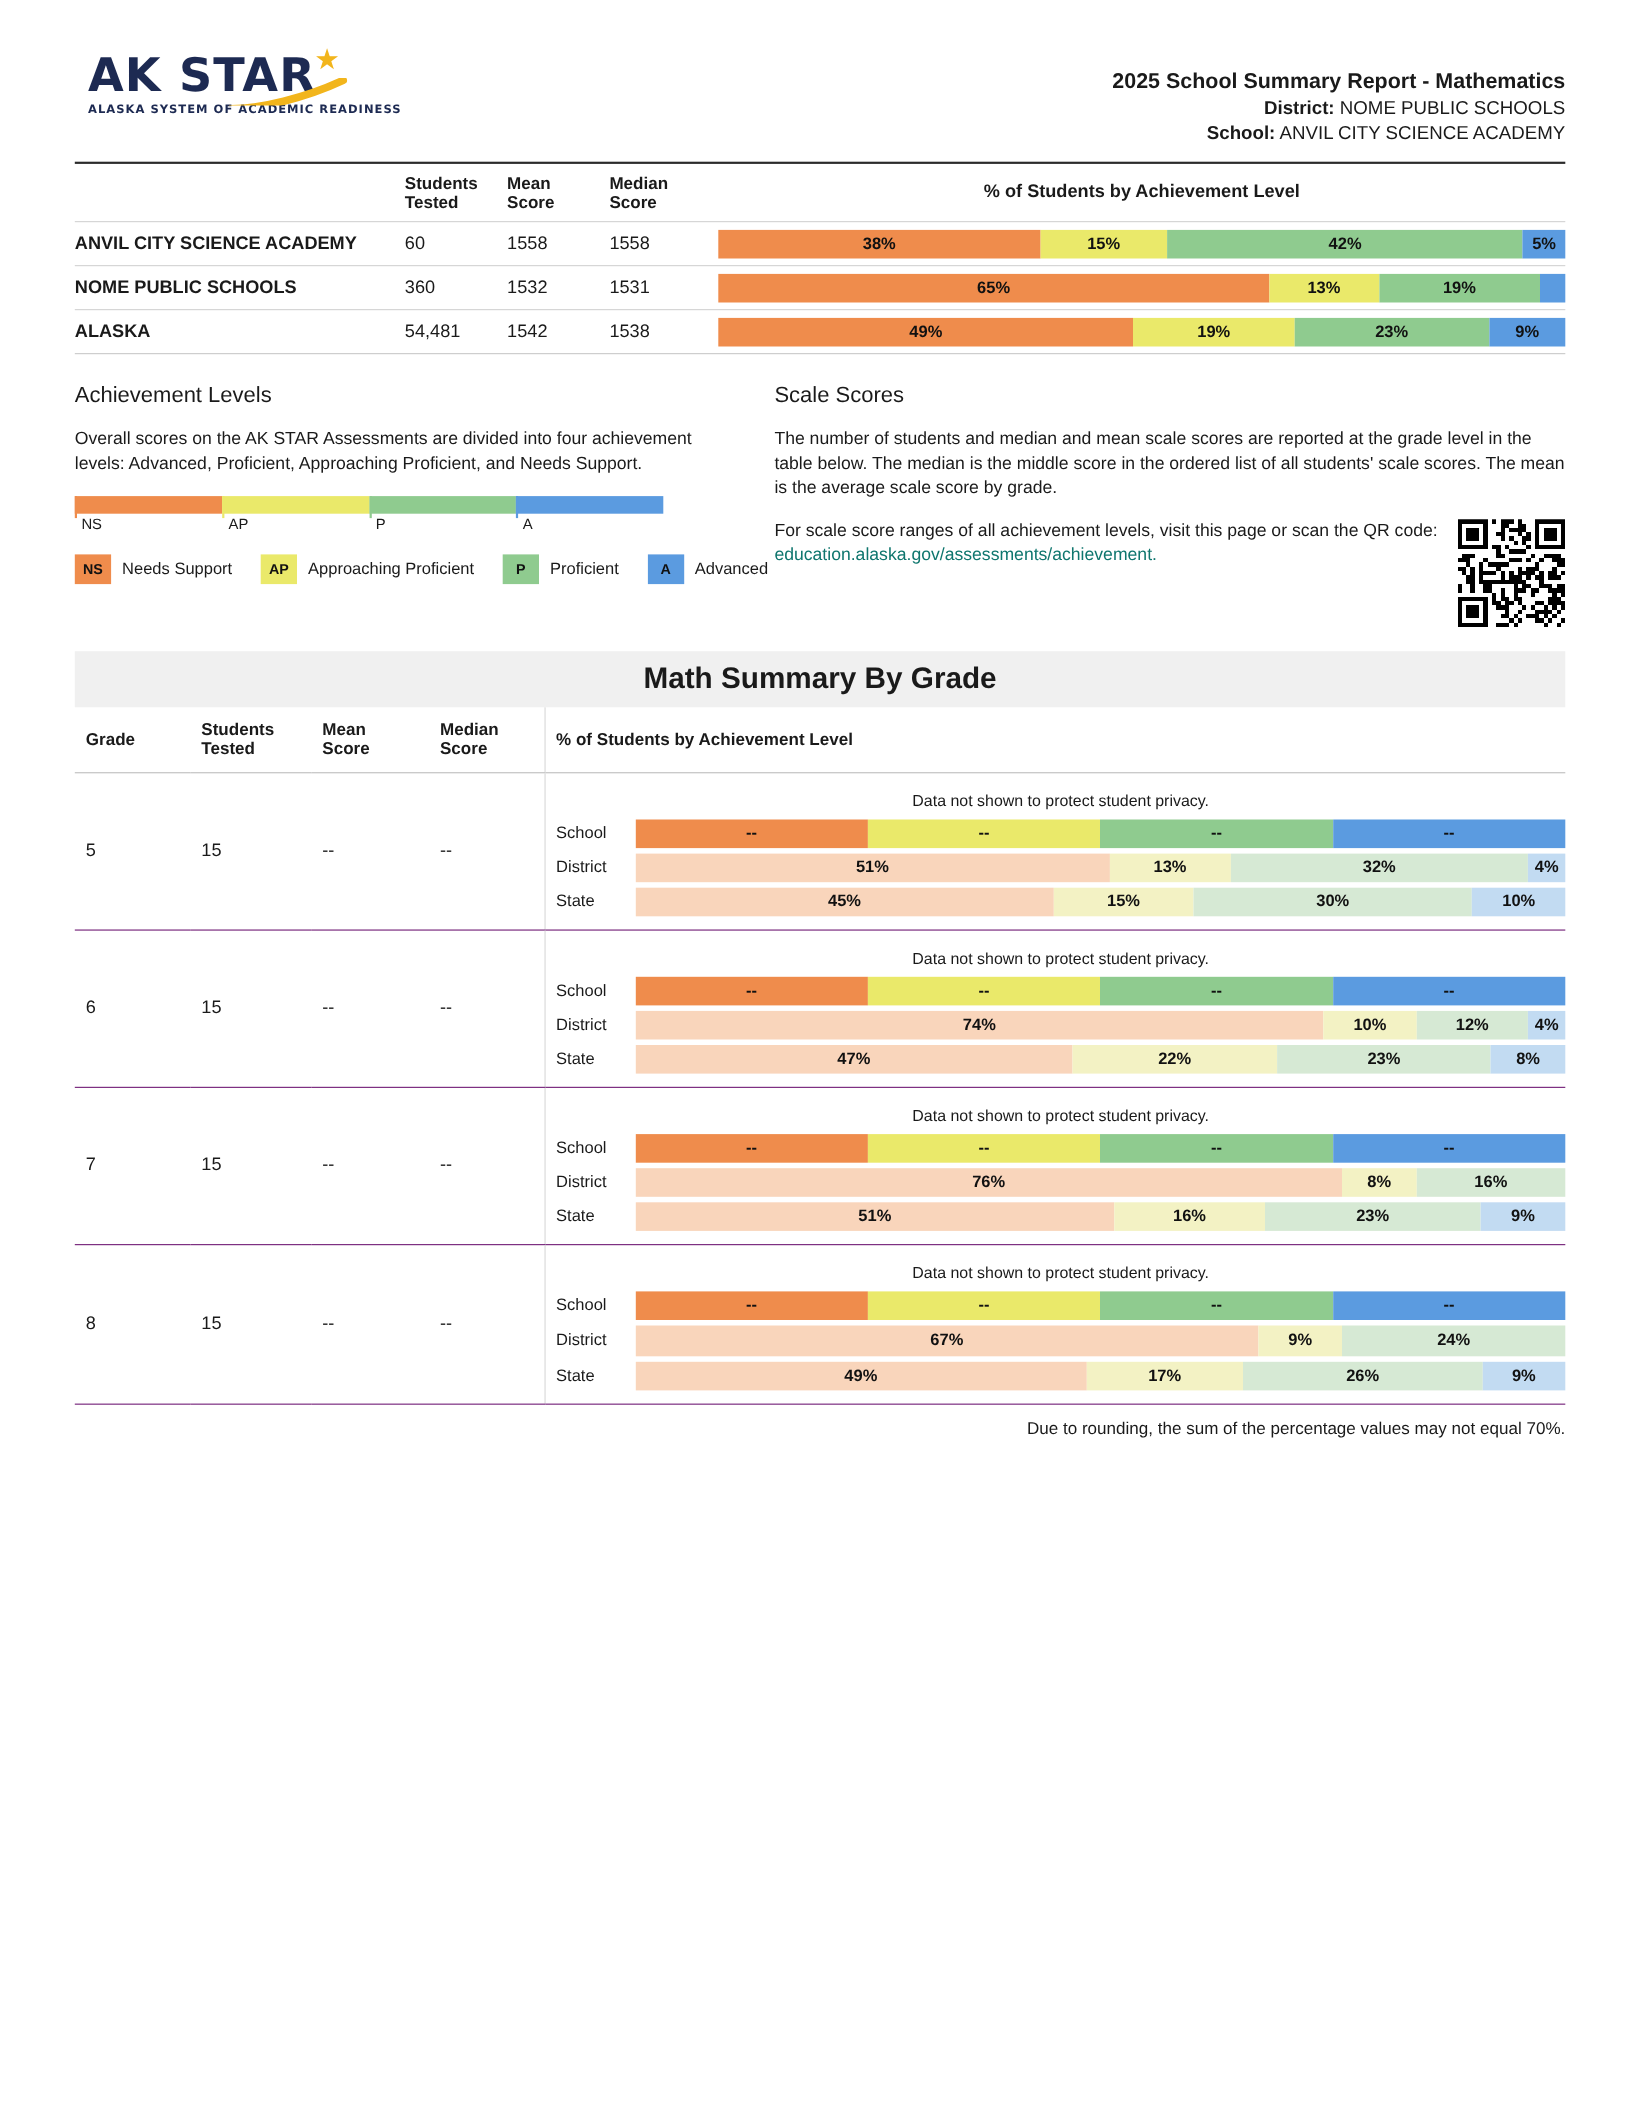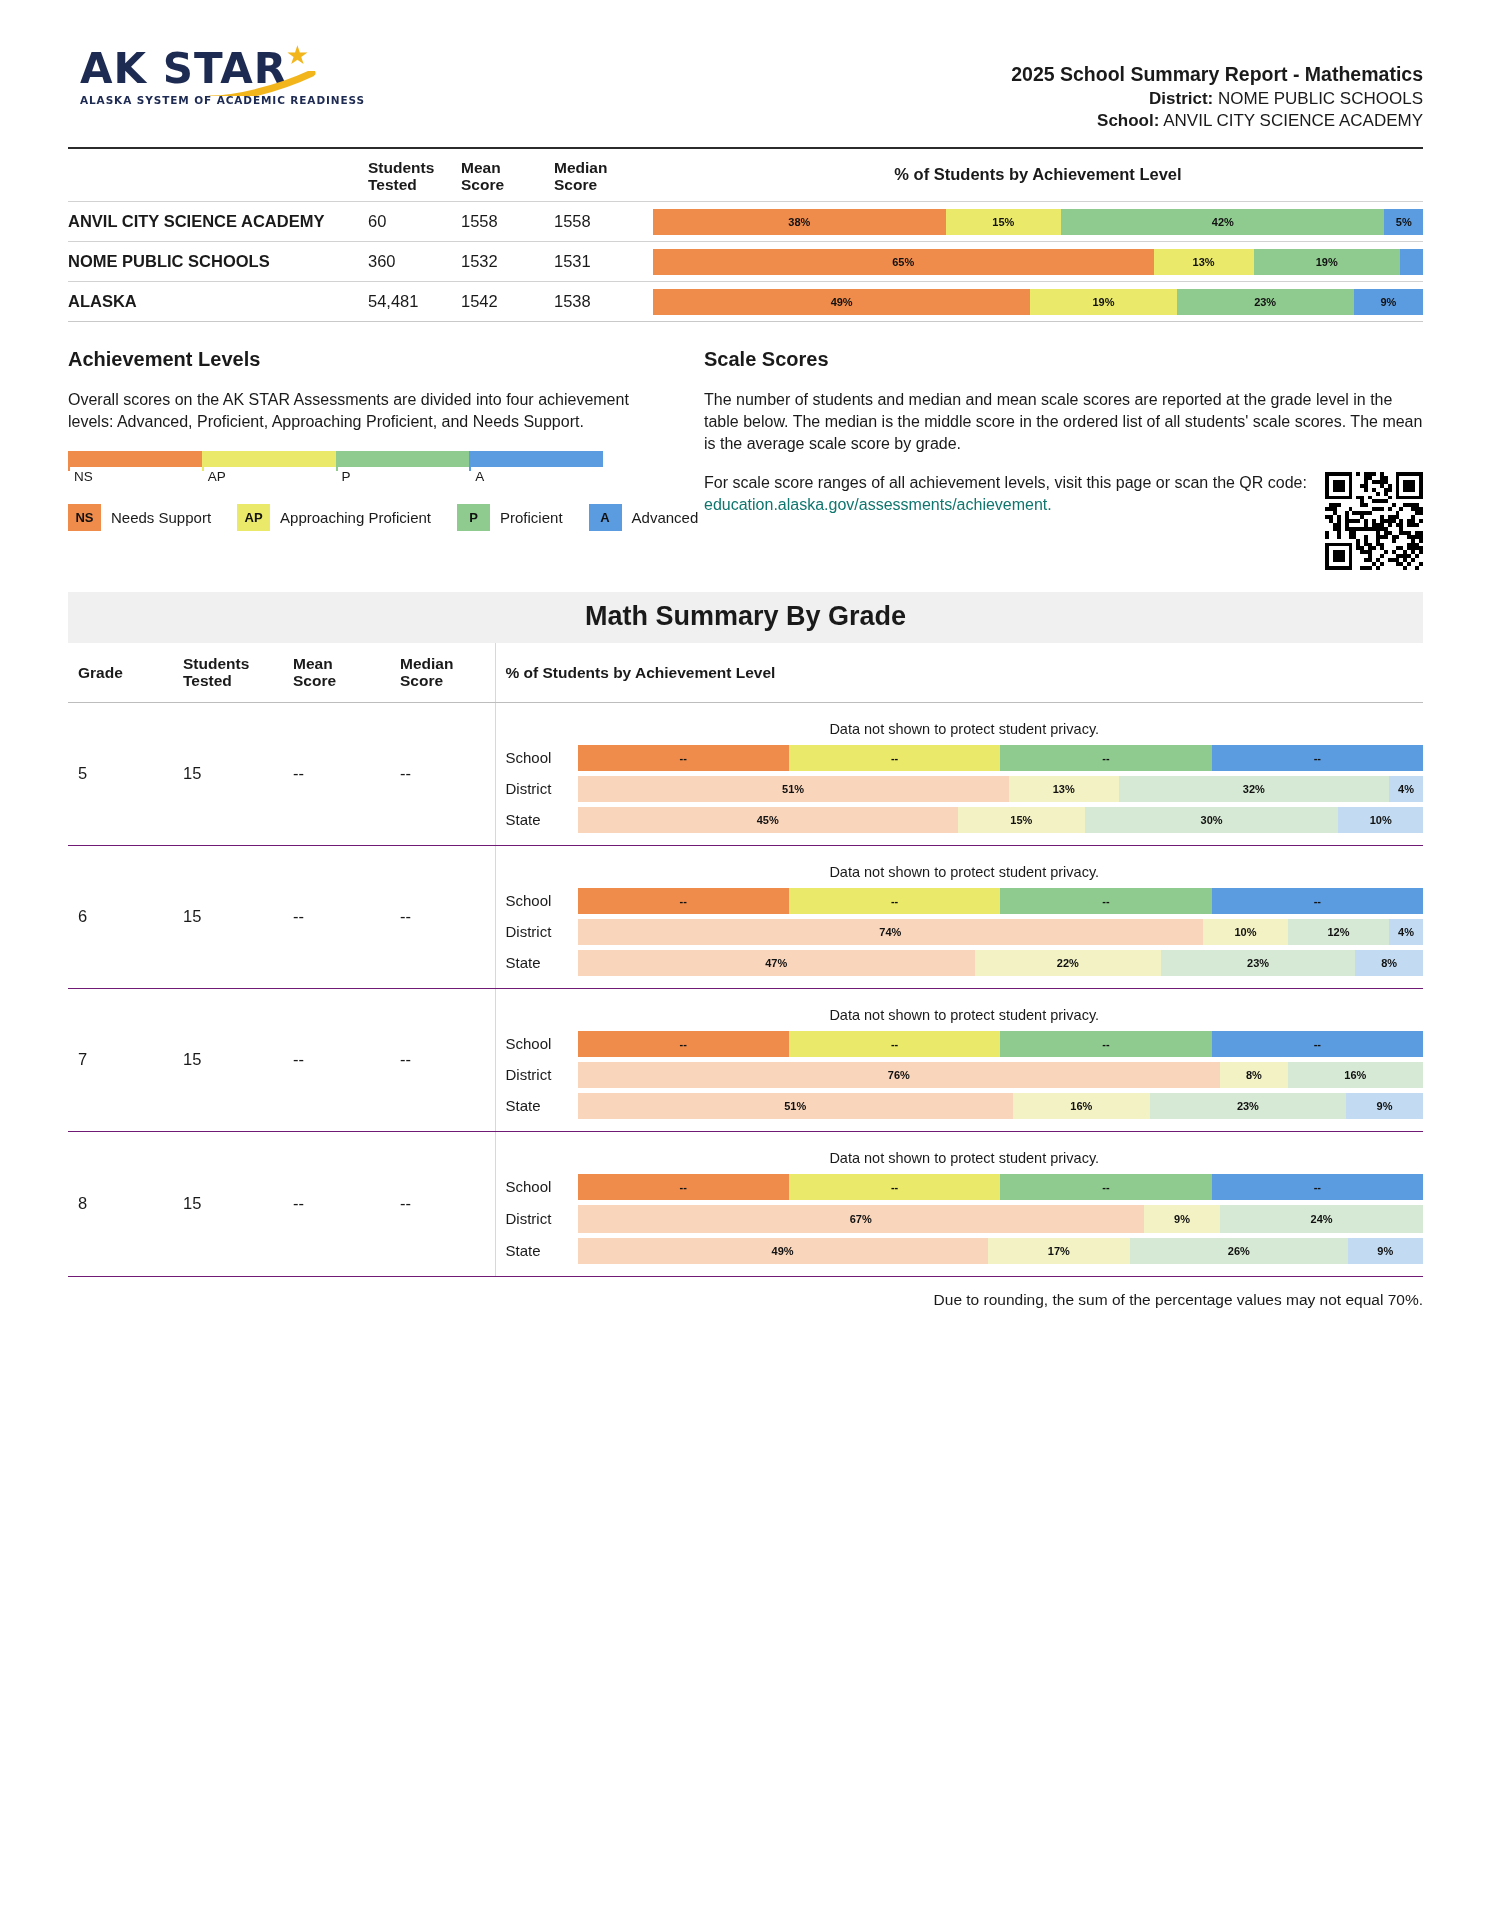--- a/index.html
+++ b/index.html
@@ -38,27 +38,27 @@
   .srow.last { border-bottom:1.5px solid #c9c9c9; }
   .c-name  { width:300px; font-size:16.5px; font-weight:bold; padding:10px 0; }
   .c-num   { width:93px;  font-size:16.5px; }
   .c-num2  { width:93px;  font-size:16.5px; }
   .c-bar   { flex:1; padding:6px 0 6px 6px; }
   .h-lbl { font-size:15.5px; font-weight:bold; line-height:1.12; padding:10px 0 8px; }
   .h-center { text-align:center; font-size:16.5px; font-weight:bold; }
 
   .bar { display:flex; width:100%; height:26px; }
   .seg { display:flex; align-items:center; justify-content:center;
-         font-size:11px; font-weight:bold; color:#111; overflow:hidden; }
+         font-size:15px; font-weight:bold; color:#111; overflow:hidden; }
 
   
   .mid { display:flex; margin-top:26px; gap:36px; }
   .mid-col { width:600px; }
   .mid-col.right { width:auto; flex:1; }
-  .sec-title { font-size:20px; font-weight:bold; margin-bottom:18px; }
+  .sec-title { font-size:20px; font-weight:normal; margin-bottom:18px; }
   .sec-body { font-size:16px; line-height:1.35; }
 
   .scalebar-wrap { margin-top:18px; width:535px; }
   .scalebar { display:flex; height:16px; }
   .scalebar div { flex:1; }
   .ticks { display:flex; }
   .tick { flex:1; font-size:13.5px; padding:2px 0 0 6px; position:relative; }
   .tick:before { content:""; position:absolute; left:0; top:0; width:2px; height:20px; }
 
   .legend { display:flex; align-items:center; margin-top:20px; gap:0; }

